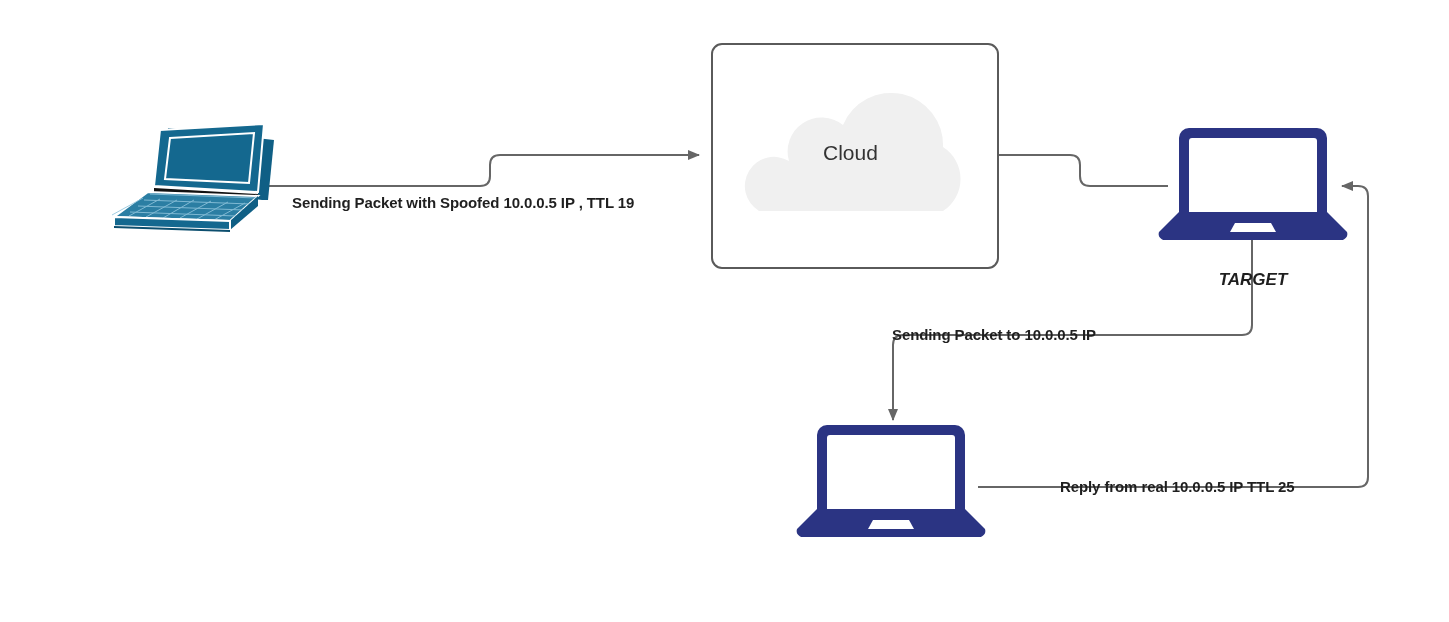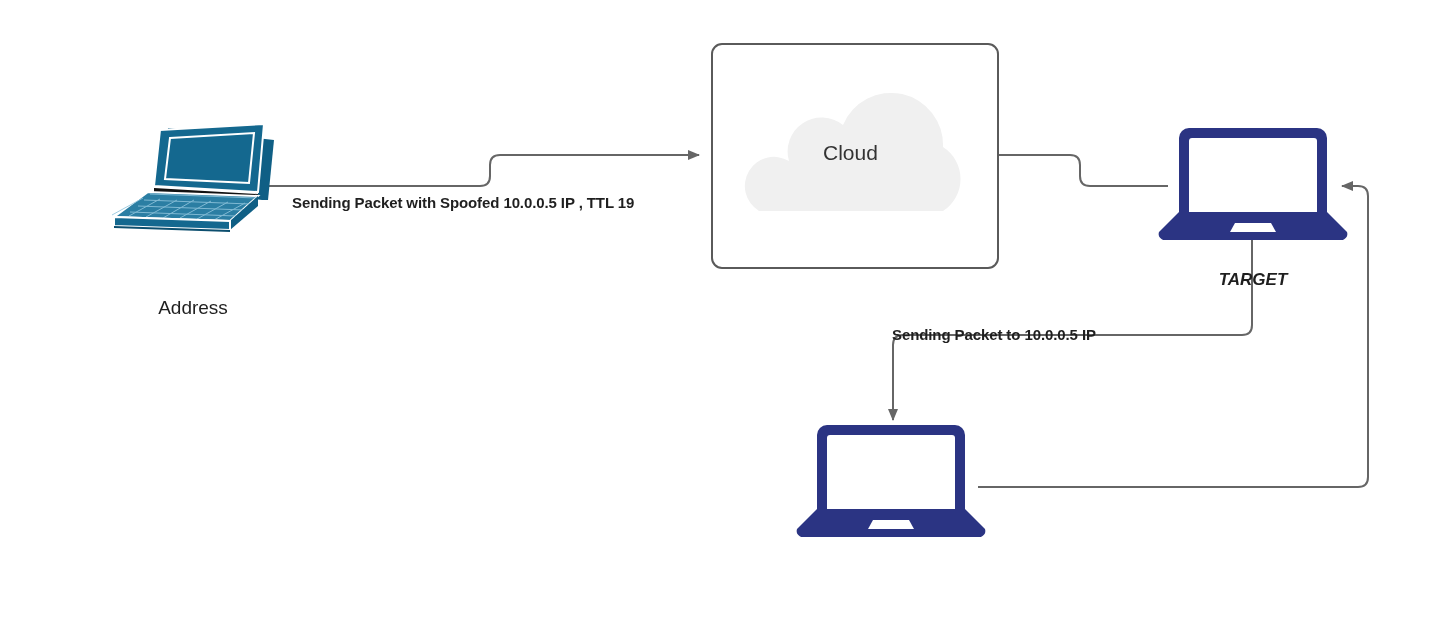--- a/index.html
+++ b/index.html
@@ -129,21 +129,20 @@
         <line x1="22" y1="90" x2="128" y2="94"></line>
       </g>
 
       <polygon points="150,74 150,84 122,108 122,99" fill="#0f5f85"></polygon>
 
       <polygon points="6,95 122,99 122,108 6,104" fill="#14688f" stroke="#ffffff" stroke-width="2"></polygon>
 
       <polygon points="6,104 122,108 122,110 6,106" fill="#0c4e6e"></polygon>
     </svg>
     <div class="node-label" style="left:-85px; top:126px; width:340px;">
-      <div>Address</div>
     </div>
   </div>
 
   <div class="node" style="left:1155px; top:128px;">
     <svg class="node-svg" width="196" height="116" viewBox="0 0 196 116" xmlns="http://www.w3.org/2000/svg">
 
       <path d="M 24,10 a 10,10 0 0 1 10,-10 L 162,0 a 10,10 0 0 1 10,10 L 172,88 L 24,88 Z" fill="#2b3483"></path>
       <rect x="34" y="10" width="128" height="78" rx="3" ry="3" fill="#ffffff"></rect>
 
       <path d="M 24,84 L 172,84 L 192,104 a 6,6 0 0 1 -6,8 L 10,112 a 6,6 0 0 1 -6,-8 Z" fill="#2b3483"></path>
@@ -159,14 +158,15 @@
       <rect x="34" y="10" width="128" height="78" rx="3" ry="3" fill="#ffffff"></rect>
       <path d="M 24,84 L 172,84 L 192,104 a 6,6 0 0 1 -6,8 L 10,112 a 6,6 0 0 1 -6,-8 Z" fill="#2b3483"></path>
       <path d="M 80,95 L 116,95 L 121,104 L 75,104 Z" fill="#ffffff"></path>
     </svg>
   </div>
 
   <div class="edge-label" style="left:292px; top:194px;">Sending Packet with Spoofed 10.0.0.5 IP , TTL 19</div>
 
   <div class="edge-label" style="left:861px; top:326px;margin-left:31px;">Sending Packet to 10.0.0.5 IP</div>
 
+  <div class="edge-label" style="left:1060px; top:478px;">Reply from real 10.0.0.5 IP TTL 25</div>
 
 </div>
 
 </body></html>

